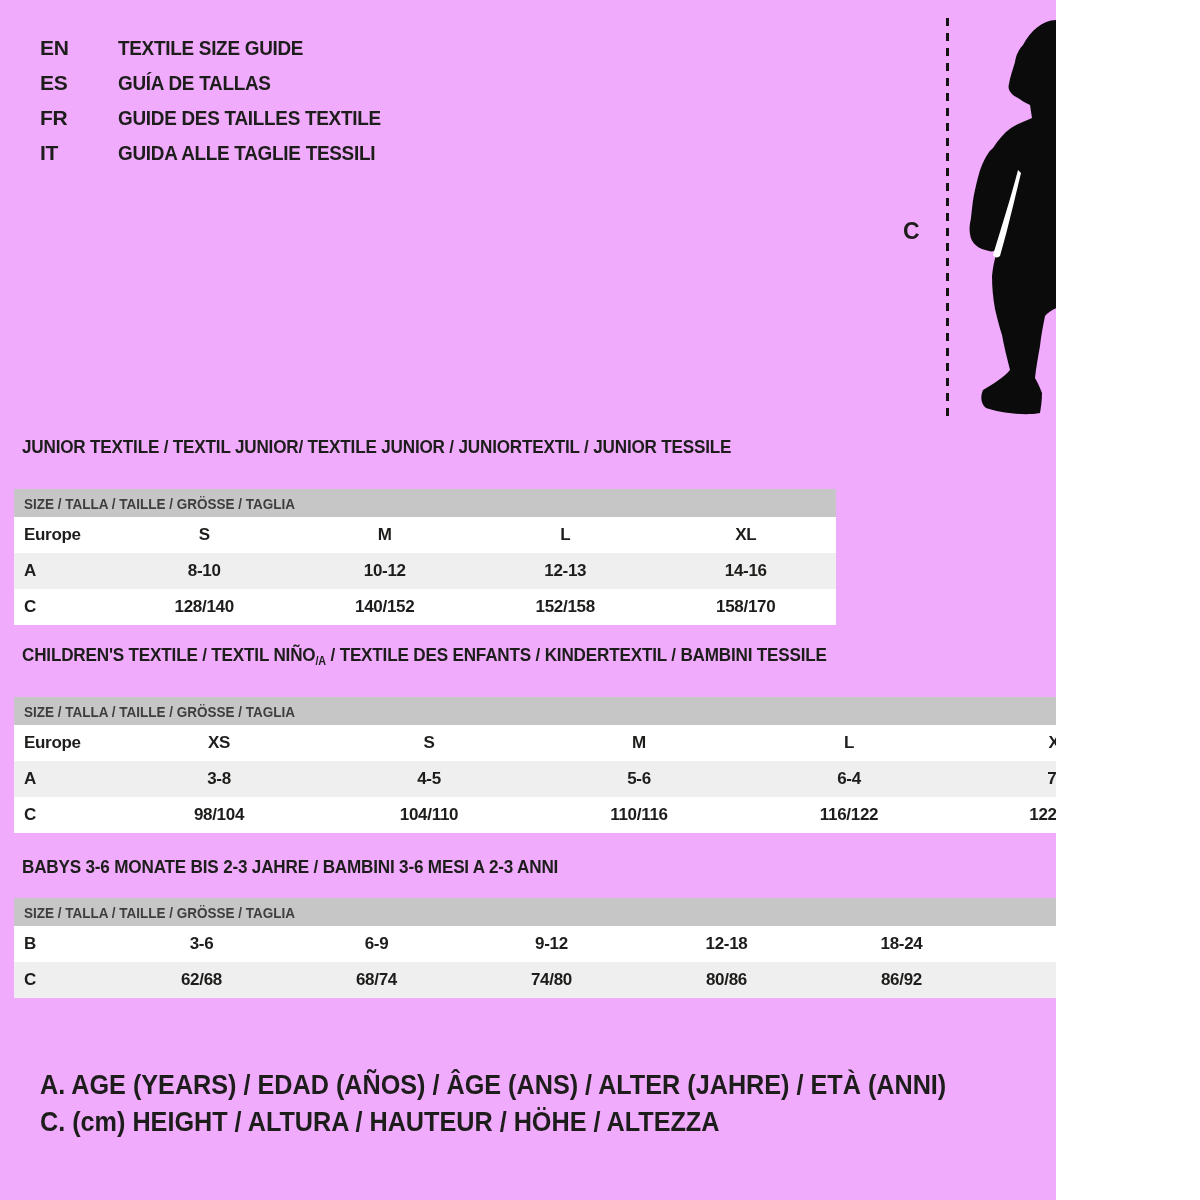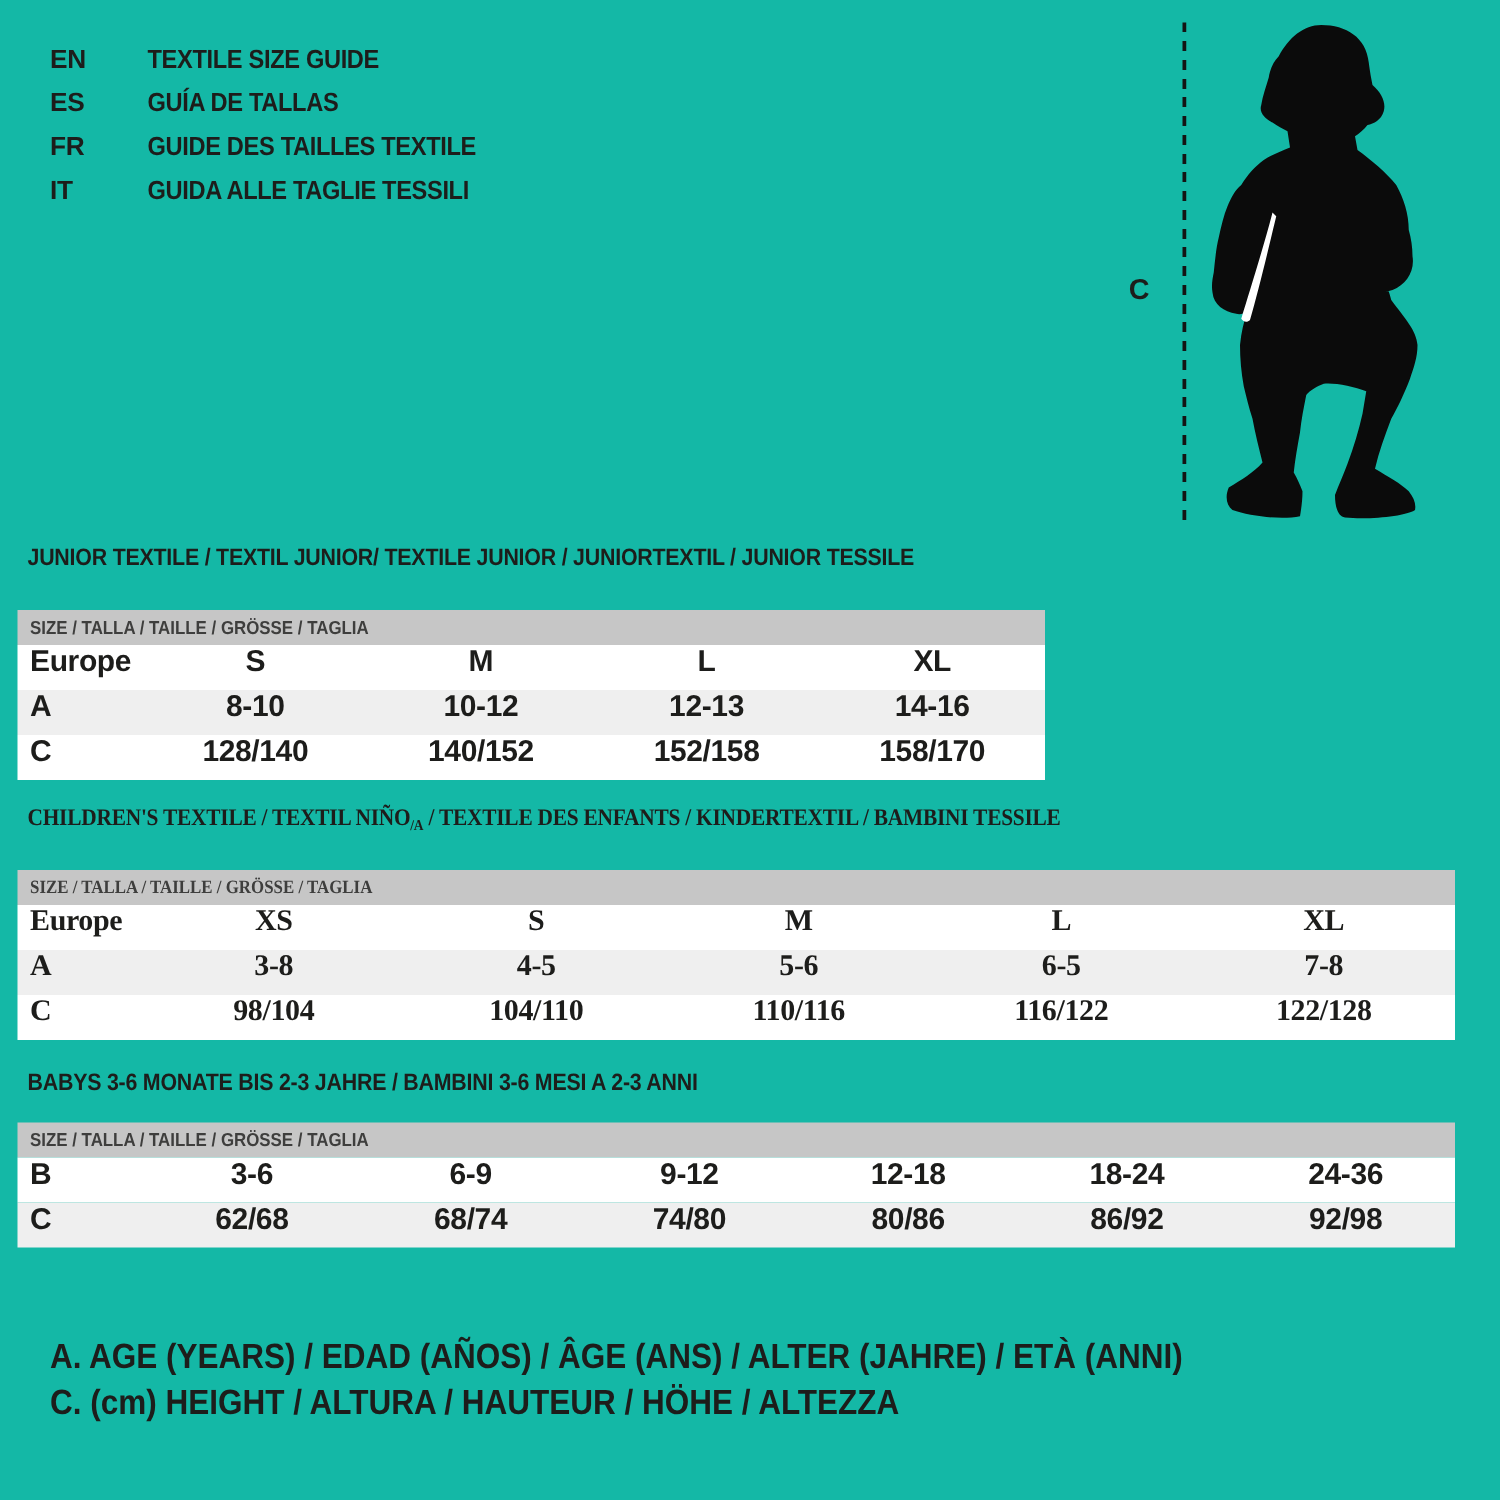--- a/index.html
+++ b/index.html
@@ -1,45 +1,45 @@
 <!DOCTYPE html>
 <html><head>
 <meta charset="utf-8">
 <style>
   * { margin:0; padding:0; box-sizing:border-box; }
   html,body { width:1200px; height:1200px; background:#ffffff; }
   body { font-family:"Liberation Sans", sans-serif; font-weight:bold; color:#1d1d1b; }
-  .page { position:relative; width:1200px; height:1200px; overflow:hidden; background:#14b8a6; }
+  .page { position:relative; width:1056px; height:1200px; overflow:hidden; background:#f0abfc; }
 
   
   .cond { display:inline-block; transform:scaleX(.9); transform-origin:0 50%; white-space:nowrap; }
 
   
   .langs { position:absolute; left:40px; top:30px; }
   .lang-row { display:flex; height:35px; align-items:center; font-size:21px; letter-spacing:-.3px; }
   .lang-code { width:78px; flex:0 0 78px; }
 
   
   .measure-line { position:absolute; left:946px; top:18px; width:3px; height:398px;
     background:repeating-linear-gradient(to bottom,#141414 0 8px,transparent 8px 15px); }
   .measure-label { position:absolute; left:903px; top:218px; font-size:23px; }
   .baby-svg { position:absolute; left:955px; top:12px; }
 
   
   .section { position:absolute; left:14px; }
   #sec-junior  { top:436px; width:822px; }
-  #sec-children{ top:644px; width:1150px;font-family:Liberation Serif, serif; }
+  #sec-children{ top:644px; width:1150px; }
   #sec-babies  { top:852px; width:1150px; }
   .sec-title { font-size:19px; line-height:22px; padding-left:8px; letter-spacing:-.2px; }
   .sec-title .sub { font-size:12px; vertical-align:-4px; }
   .sec-title2 { font-size:19px; line-height:30px; padding-left:8px; letter-spacing:-.2px; }
   .thead { margin-top:25px; height:28px; background:#c6c6c6; color:#3e3e3d;
     display:flex; align-items:center; padding-left:10px; font-size:15px; }
   #sec-babies .thead { margin-top:16px; }
-  .trow { display:flex; height:36px; font-size:24px; background:#fff; }
+  .trow { display:flex; height:36px; align-items:center; font-size:17px; background:#fff; }
   .trow.shade { background:#efefef; }
   .tcell { flex:1 1 0; text-align:center; letter-spacing:-.3px; }
   .tcell.first { flex:0 0 100px; text-align:left; padding-left:10px; }
 
   
   .legend { position:absolute; left:40px; top:1066px; }
   .legend-line { height:37px; display:flex; align-items:center; font-size:28px; }
 </style>
 </head>
 <body>
@@ -140,21 +140,21 @@
           <div class="tcell">S</div>
           <div class="tcell">M</div>
           <div class="tcell">L</div>
           <div class="tcell">XL</div>
         </div>
         <div class="trow shade">
           <div class="tcell first">A</div>
           <div class="tcell">3-8</div>
           <div class="tcell">4-5</div>
           <div class="tcell">5-6</div>
-          <div class="tcell">6-5</div>
+          <div class="tcell">6-4</div>
           <div class="tcell">7-8</div>
         </div>
         <div class="trow">
           <div class="tcell first">C</div>
           <div class="tcell">98/104</div>
           <div class="tcell">104/110</div>
           <div class="tcell">110/116</div>
           <div class="tcell">116/122</div>
           <div class="tcell">122/128</div>
         </div>

